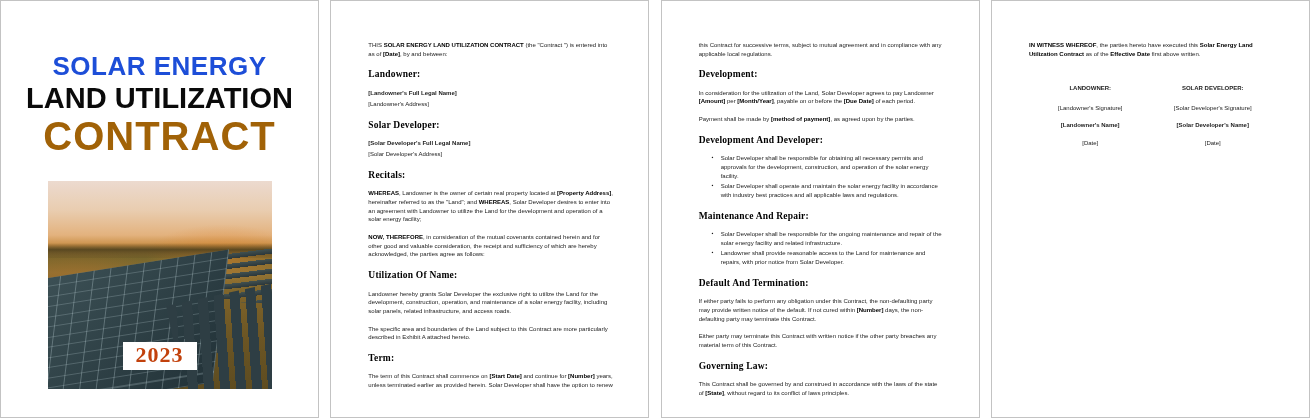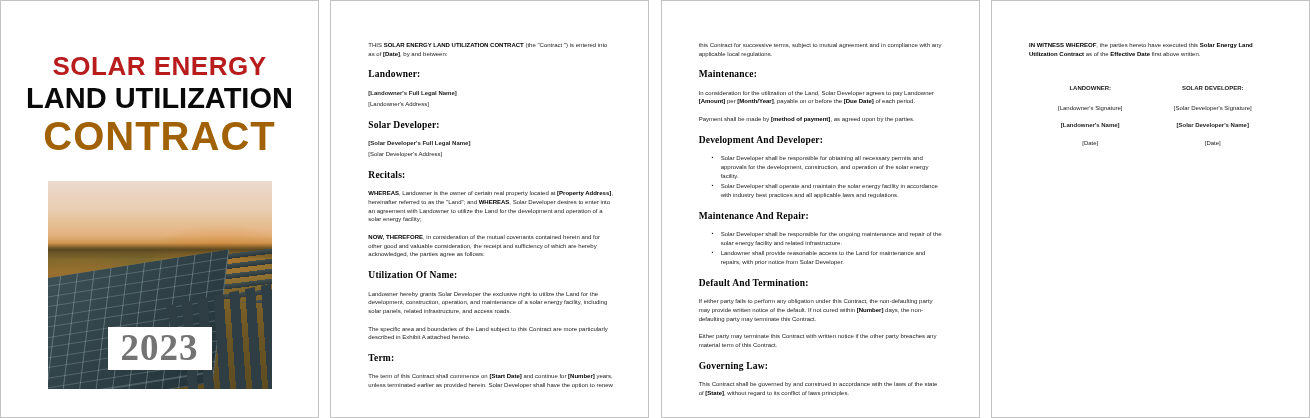--- a/index.html
+++ b/index.html
@@ -41,21 +41,21 @@
       repeating-linear-gradient(0deg, rgba(205,225,230,.22) 0 1px, rgba(0,0,0,0) 1px 10px),
       linear-gradient(135deg, #3c5055, #223238);
     transform:rotate(-9deg) skewX(-16deg); transform-origin:bottom left;
   }
   .panels-fore2 { position:absolute; right:-8%; width:50%; top:54%; height:56%;
     background:repeating-linear-gradient(98deg, #2e3e44 0 10px, rgba(0,0,0,0) 10px 16px);
     transform:rotate(-12deg);
   }
   .year-badge { position:absolute; left:50%; bottom:9%; transform:translateX(-50%);
     background:#ffffff; padding:2px 13px 4px; }
-  .year-badge span { font-family:"Liberation Serif", serif; font-weight:bold; font-size:37px; line-height:1; color:#737373; letter-spacing:1px; }
+  .year-badge span { font-family:"Liberation Serif", serif; font-weight:bold; font-size:22px; line-height:1; color:#c2410c; letter-spacing:1px; }
 
   
   .doc { padding:40px 35px 16px 37px; }
   .doc .body { font-size:6px; line-height:1.45; color:#1c1c1c; margin:0 0 9px; }
   .doc .line { margin:0 0 2.5px; }
   .doc .bold { font-weight:bold; }
   .doc b { font-weight:bold; color:#000; }
   .sec { font-family:"Liberation Serif", serif; font-weight:bold; font-size:9.5px; line-height:1.2; color:#000; margin:11px 0 8px; letter-spacing:.2px; }
   .bullets { margin:0 0 9px; padding:0 0 0 22px; list-style:none; }
   .bullets li { position:relative; font-size:6px; line-height:1.45; color:#1c1c1c; margin:0 0 2px; }
@@ -66,21 +66,21 @@
   .sig-grid p { font-size:6px; line-height:1.4; color:#1c1c1c; margin:0 0 9px; }
   .sig-title { font-weight:bold; margin-bottom:11px !important; }
   .sig-name { font-weight:bold; }
 </style>
 </head>
 <body>
 
 <div class="board">
 
   <section class="page cover">
-    <div class="t1" style="color: #b91c1c;">SOLAR ENERGY</div>
+    <div class="t1" style="color: #1d4ed8;">SOLAR ENERGY</div>
     <div class="t2">LAND UTILIZATION</div>
     <div class="t3">CONTRACT</div>
     <div class="photo">
       <div class="tree-band"></div>
       <div class="panels-mid"></div>
       <div class="panels-fore"></div>
       <div class="panels-fore2"></div>
       <div class="year-badge">
         <span>2023</span>
       </div>
@@ -100,21 +100,21 @@
     <p class="body"><b>NOW, THEREFORE</b><span>, in consideration of the mutual covenants contained herein and for other good and valuable consideration, the receipt and sufficiency of which are hereby acknowledged, the parties agree as follows:</span></p>
     <h3 class="sec">Utilization Of Name:</h3>
     <p class="body">Landowner hereby grants Solar Developer the exclusive right to utilize the Land for the development, construction, operation, and maintenance of a solar energy facility, including solar panels, related infrastructure, and access roads.</p>
     <p class="body">The specific area and boundaries of the Land subject to this Contract are more particularly described in Exhibit A attached hereto.</p>
     <h3 class="sec">Term:</h3>
     <p class="body"><span>The term of this Contract shall commence on </span><b>[Start Date]</b><span> and continue for </span><b>[Number]</b><span> years, unless terminated earlier as provided herein. Solar Developer shall have the option to renew</span></p>
   </section>
 
   <section class="page doc">
     <p class="body">this Contract for successive terms, subject to mutual agreement and in compliance with any applicable local regulations.</p>
-    <h3 class="sec">Maintenance:</h3>
+    <h3 class="sec">Development:</h3>
     <p class="body"><span>In consideration for the utilization of the Land, Solar Developer agrees to pay Landowner </span><b>[Amount]</b><span> per </span><b>[Month/Year]</b><span>, payable on or before the </span><b>[Due Date]</b><span> of each period.</span></p>
     <p class="body"><span>Payment shall be made by </span><b>[method of payment]</b><span>, as agreed upon by the parties.</span></p>
     <h3 class="sec">Development And Developer:</h3>
     <ul class="bullets">
       <li>Solar Developer shall be responsible for obtaining all necessary permits and approvals for the development, construction, and operation of the solar energy facility.</li>
       <li>Solar Developer shall operate and maintain the solar energy facility in accordance with industry best practices and all applicable laws and regulations.</li>
     </ul>
     <h3 class="sec">Maintenance And Repair:</h3>
     <ul class="bullets">
       <li>Solar Developer shall be responsible for the ongoing maintenance and repair of the solar energy facility and related infrastructure.</li>

